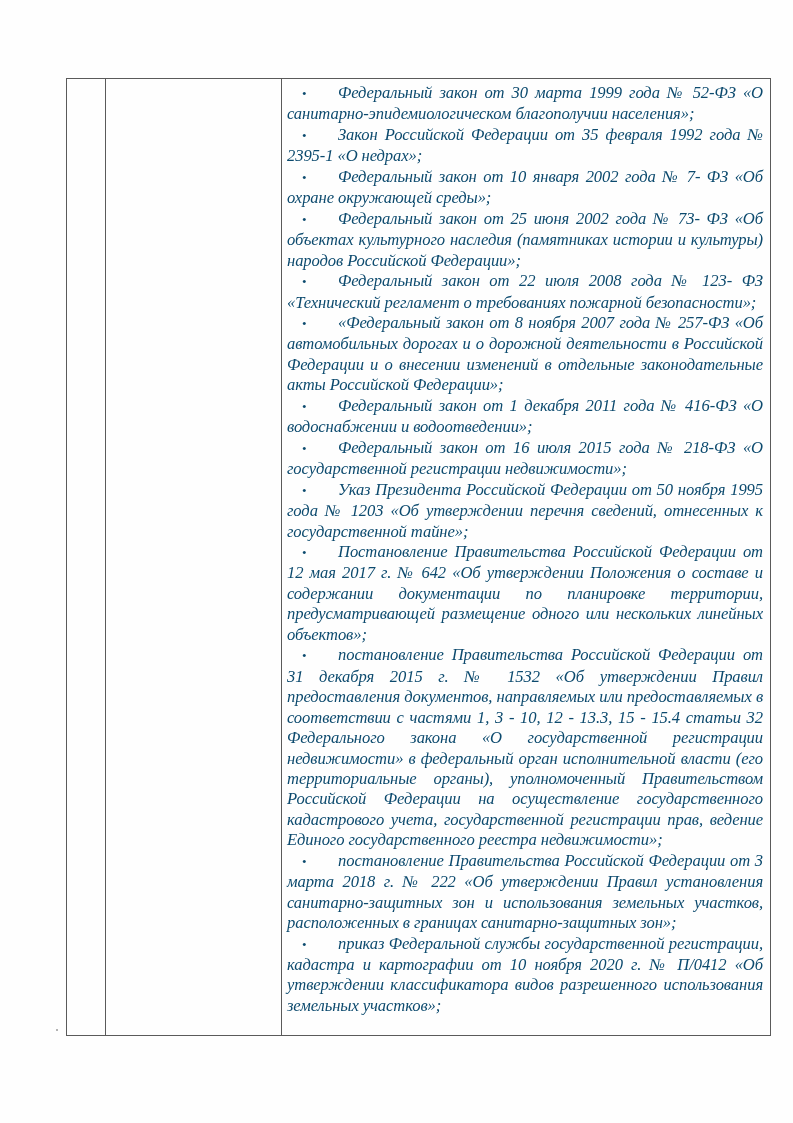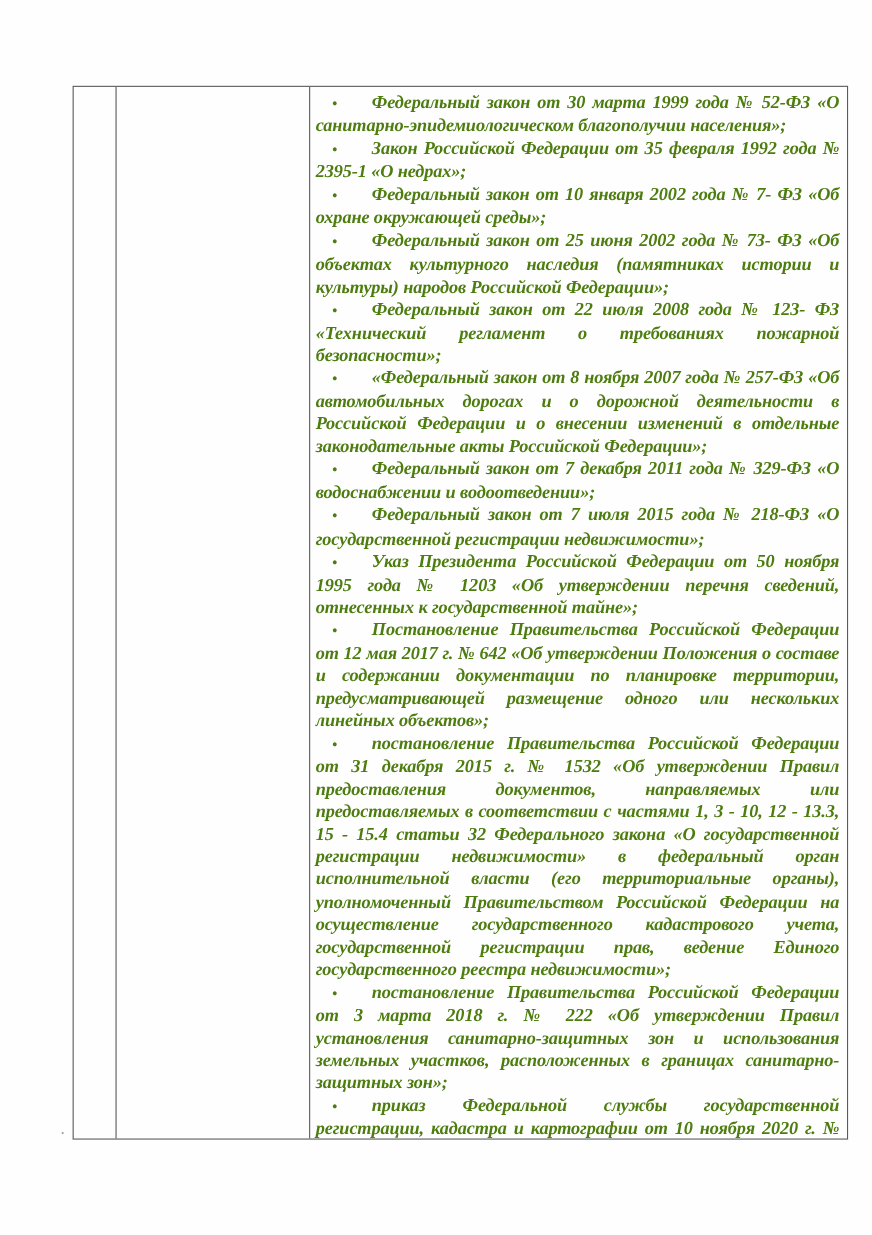--- a/index.html
+++ b/index.html
@@ -12,22 +12,22 @@
   .col-divider { position: absolute; top: 0; bottom: 0; width: 0; border-left: 1px solid #5a5a5a; }
   .col-1 { position: absolute; left: 0; top: 0; width: 38px; height: 100%; }
   .col-2 { position: absolute; left: 38px; top: 0; width: 176px; height: 100%; }
   .col-3 {
     position: absolute; left: 214px; top: 0; right: 0; height: 100%;
     padding: 4px 7px 0 6px; box-sizing: border-box; overflow: hidden;
   }
   .item {
     font-family: "Liberation Serif", "DejaVu Serif", serif;
     font-style: italic; font-size: 16.6px; line-height: 20.45px;
-    color: #4d7c0f; text-align: justify; margin: 0; padding: 0;
-    text-indent: 15px; position: relative; letter-spacing: -0.1px; font-weight: bold;
+    color: #0c4a6e; text-align: justify; margin: 0; padding: 0;
+    text-indent: 15px; position: relative; letter-spacing: -0.1px;
   }
   .bullet {
     display: inline-block; width: 36px; text-indent: 0;
     font-style: normal; font-size: 13px;
   }
   .speck { position: absolute; left: 56px; top: 1029px; width: 2px; height: 2px; border-radius: 50%; background: #9a9a9a; }
 </style>
 </head>
 <body>
 
@@ -37,22 +37,22 @@
     <div class="col-divider" style="left:38px"></div>
     <div class="col-2"></div>
     <div class="col-divider" style="left:214px"></div>
     <div class="col-3" id="items-container">
     <p class="item"><span class="bullet">•</span><span class="item-text">Федеральный закон от 30 марта 1999 года № 52-ФЗ «О санитарно-эпидемиологическом благополучии населения»;</span></p>
         <p class="item"><span class="bullet">•</span><span class="item-text">Закон Российской Федерации от 35 февраля 1992 года № 2395-1 «О недрах»;</span></p>
         <p class="item"><span class="bullet">•</span><span class="item-text">Федеральный закон от 10 января 2002 года № 7- ФЗ «Об охране окружающей среды»;</span></p>
         <p class="item"><span class="bullet">•</span><span class="item-text">Федеральный закон от 25 июня 2002 года № 73- ФЗ «Об объектах культурного наследия (памятниках истории и культуры) народов Российской Федерации»;</span></p>
         <p class="item"><span class="bullet">•</span><span class="item-text">Федеральный закон от 22 июля 2008 года № 123- ФЗ «Технический регламент о требованиях пожарной безопасности»;</span></p>
         <p class="item"><span class="bullet">•</span><span class="item-text">«Федеральный закон от 8 ноября 2007 года № 257-ФЗ «Об автомобильных дорогах и о дорожной деятельности в Российской Федерации и о внесении изменений в отдельные законодательные акты Российской Федерации»;</span></p>
-        <p class="item"><span class="bullet">•</span><span class="item-text">Федеральный закон от 7 декабря 2011 года № 329-ФЗ «О водоснабжении и водоотведении»;</span></p>
-        <p class="item"><span class="bullet">•</span><span class="item-text">Федеральный закон от 7 июля 2015 года № 218-ФЗ «О государственной регистрации недвижимости»;</span></p>
+        <p class="item"><span class="bullet">•</span><span class="item-text">Федеральный закон от 1 декабря 2011 года № 416-ФЗ «О водоснабжении и водоотведении»;</span></p>
+        <p class="item"><span class="bullet">•</span><span class="item-text">Федеральный закон от 16 июля 2015 года № 218-ФЗ «О государственной регистрации недвижимости»;</span></p>
         <p class="item"><span class="bullet">•</span><span class="item-text">Указ Президента Российской Федерации от 50 ноября 1995 года № 1203 «Об утверждении перечня сведений, отнесенных к государственной тайне»;</span></p>
         <p class="item"><span class="bullet">•</span><span class="item-text">Постановление Правительства Российской Федерации от 12 мая 2017 г. № 642 «Об утверждении Положения о составе и содержании документации по планировке территории, предусматривающей размещение одного или нескольких линейных объектов»;</span></p>
         <p class="item"><span class="bullet">•</span><span class="item-text">постановление Правительства Российской Федерации от 31 декабря 2015 г. № 1532 «Об утверждении Правил предоставления документов, направляемых или предоставляемых в соответствии с частями 1, 3 - 10, 12 - 13.3, 15 - 15.4 статьи 32 Федерального закона «О государственной регистрации недвижимости» в федеральный орган исполнительной власти (его территориальные органы), уполномоченный Правительством Российской Федерации на осуществление государственного кадастрового учета, государственной регистрации прав, ведение Единого государственного реестра недвижимости»;</span></p>
         <p class="item"><span class="bullet">•</span><span class="item-text">постановление Правительства Российской Федерации от 3 марта 2018 г. № 222 «Об утверждении Правил установления санитарно-защитных зон и использования земельных участков, расположенных в границах санитарно-защитных зон»;</span></p>
         <p class="item"><span class="bullet">•</span><span class="item-text">приказ Федеральной службы государственной регистрации, кадастра и картографии от 10 ноября 2020 г. № П/0412 «Об утверждении классификатора видов разрешенного использования земельных участков»;</span></p>
       </div>
   </div>
   <div class="speck"></div>
 </div>
 

